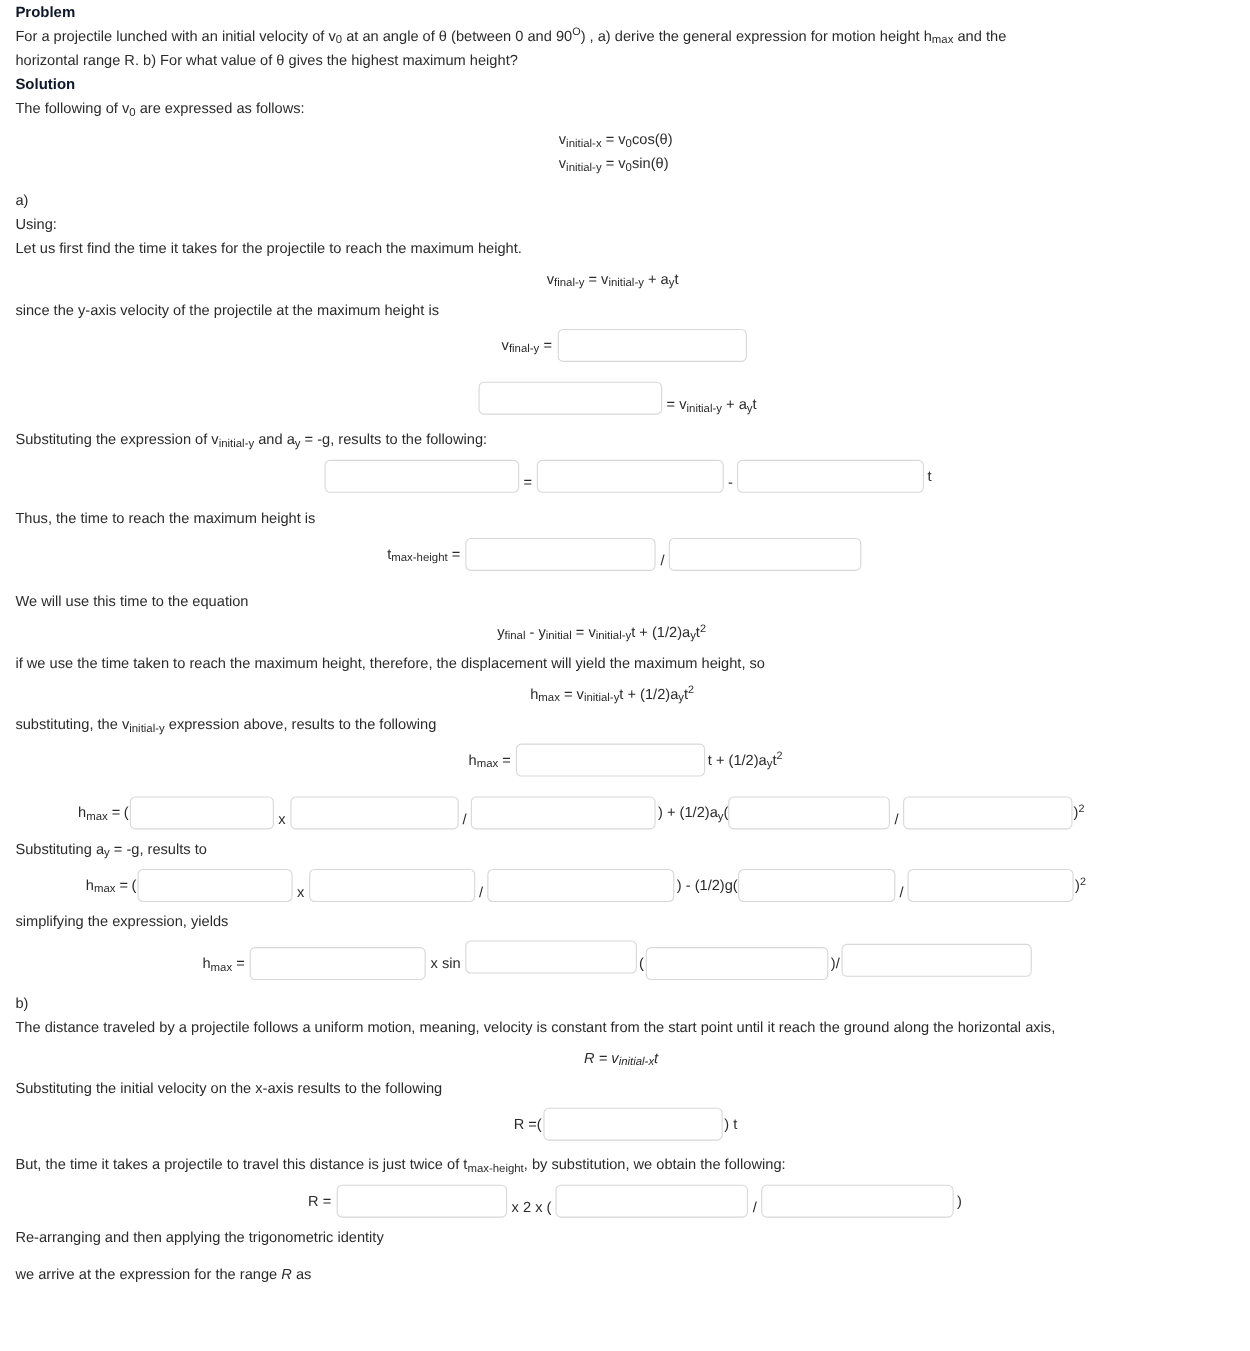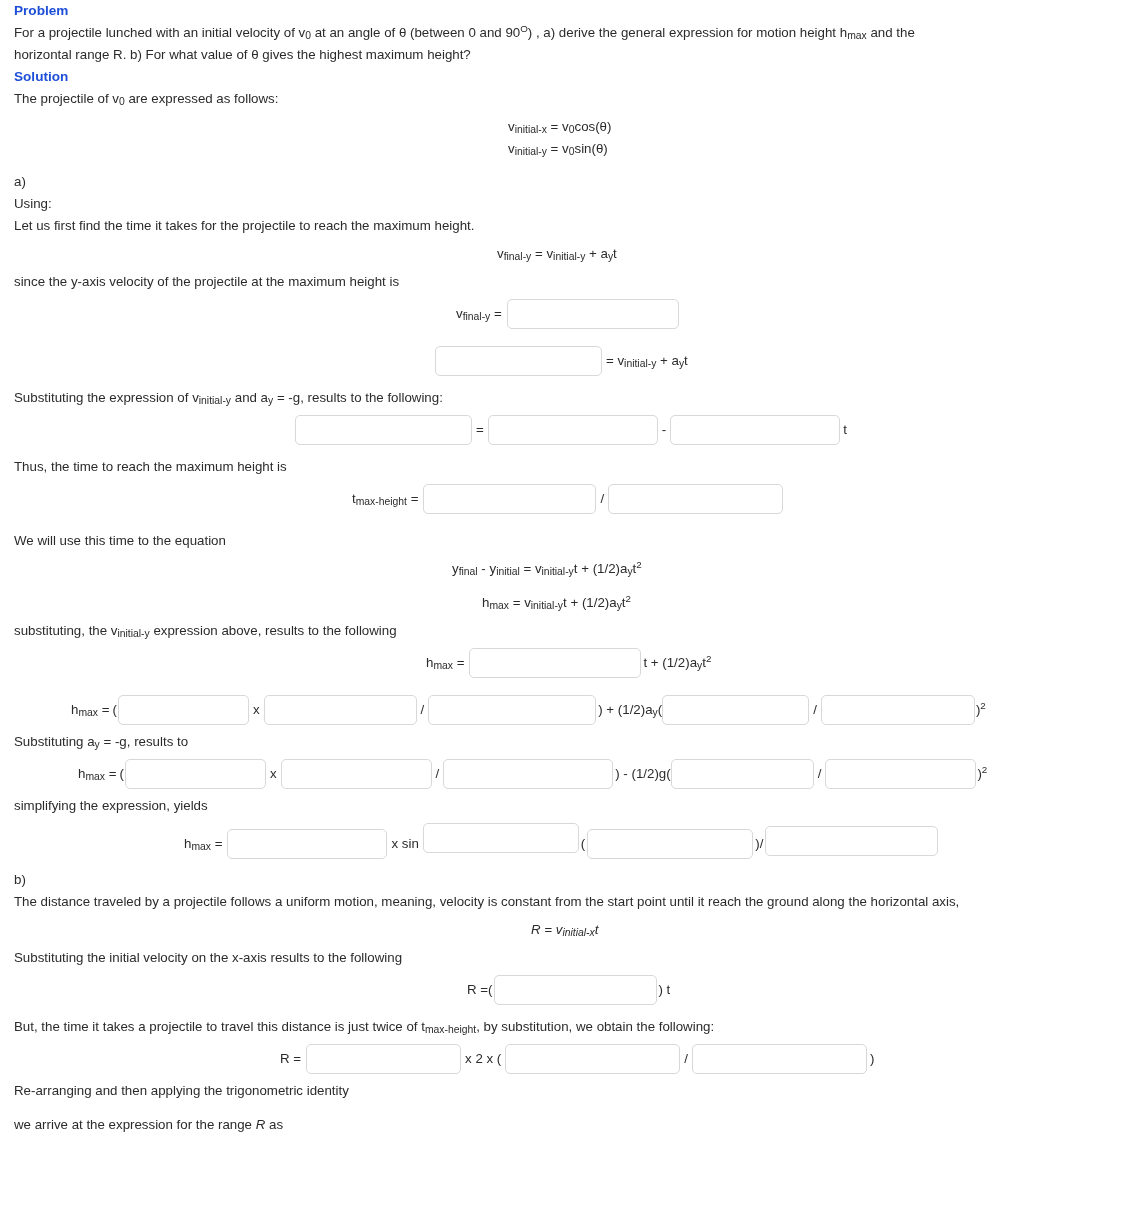--- a/index.html
+++ b/index.html
@@ -17,21 +17,21 @@
   }
   .page {
     position: relative;
     width: 1136px;
     padding: 0 14px;
     box-sizing: border-box;
   }
   .hd {
     font-weight: bold;
     font-size: 13.6px;
-    color: #1d4ed8;
+    color: #0f172a;
     margin: 0;
     line-height: 22px;
   }
   .ln {
     line-height: 22px;
     margin: 0;
     color: #2b2b2b;
   }
   .sp2 { height: 11px; }
   .sp1 { height: 6px; }
@@ -68,39 +68,39 @@
     height: 30px;
     box-sizing: border-box;
     font-family: "Liberation Sans", sans-serif;
     font-size: 13px;
     color: #2b2b2b;
     padding: 0 6px;
     outline: none;
     display: inline-block;
     vertical-align: middle;
   }
-  .op { padding: 0 4px; display: inline-block; }
+  .op { padding: 0 4px; display: inline-block; margin-top: 12px; }
   .opn { display: inline-block; }
 </style>
 </head>
 <body>
 
 <div class="page">
 
   <div class="hd">Problem</div>
 
   <div class="ln">
     <span>For a projectile lunched with an initial velocity of v</span><sub>0</sub><span> at an angle of θ (between 0 and 90</span><sup>O</sup><span>) , a) derive the general expression for motion height h</span><sub>max</sub><span> and the</span>
   </div>
   <div class="ln">horizontal range R. b) For what value of θ gives the highest maximum height?</div>
 
   <div class="hd">Solution</div>
 
   <div class="ln">
-    <span>The projectile of v</span><sub>0</sub><span> are expressed as follows:</span>
+    <span>The following of v</span><sub>0</sub><span> are expressed as follows:</span>
   </div>
 
   <div class="sp1"></div>
 
   <div class="eq" style="padding-left:494px;">
     <span>v</span><sub>initial-x</sub><span> = v</span><sub>0</sub><span>cos(θ)</span>
   </div>
 
   <div class="eq" style="padding-left:494px;">
     <span>v</span><sub>initial-y</sub><span> = v</span><sub>0</sub><span>sin(θ)</span>
@@ -174,20 +174,21 @@
   <div class="ln">We will use this time to the equation</div>
 
   <div class="sp1"></div>
 
   <div class="eq" style="padding-left:438px;">
     <span>y</span><sub>final</sub><span> - y</span><sub>initial</sub><span> = v</span><sub>initial-y</sub><span>t + (1/2)a</span><sub>y</sub><span>t</span><sup>2</sup>
   </div>
 
   <div class="sp1"></div>
 
+  <div class="ln">if we use the time taken to reach the maximum height, therefore, the displacement will yield the maximum height, so</div>
 
   <div class="sp1"></div>
 
   <div class="eq" style="padding-left:468px;">
     <span>h</span><sub>max</sub><span> = v</span><sub>initial-y</sub><span>t + (1/2)a</span><sub>y</sub><span>t</span><sup>2</sup>
   </div>
 
   <div class="sp1"></div>
 
   <div class="ln">

